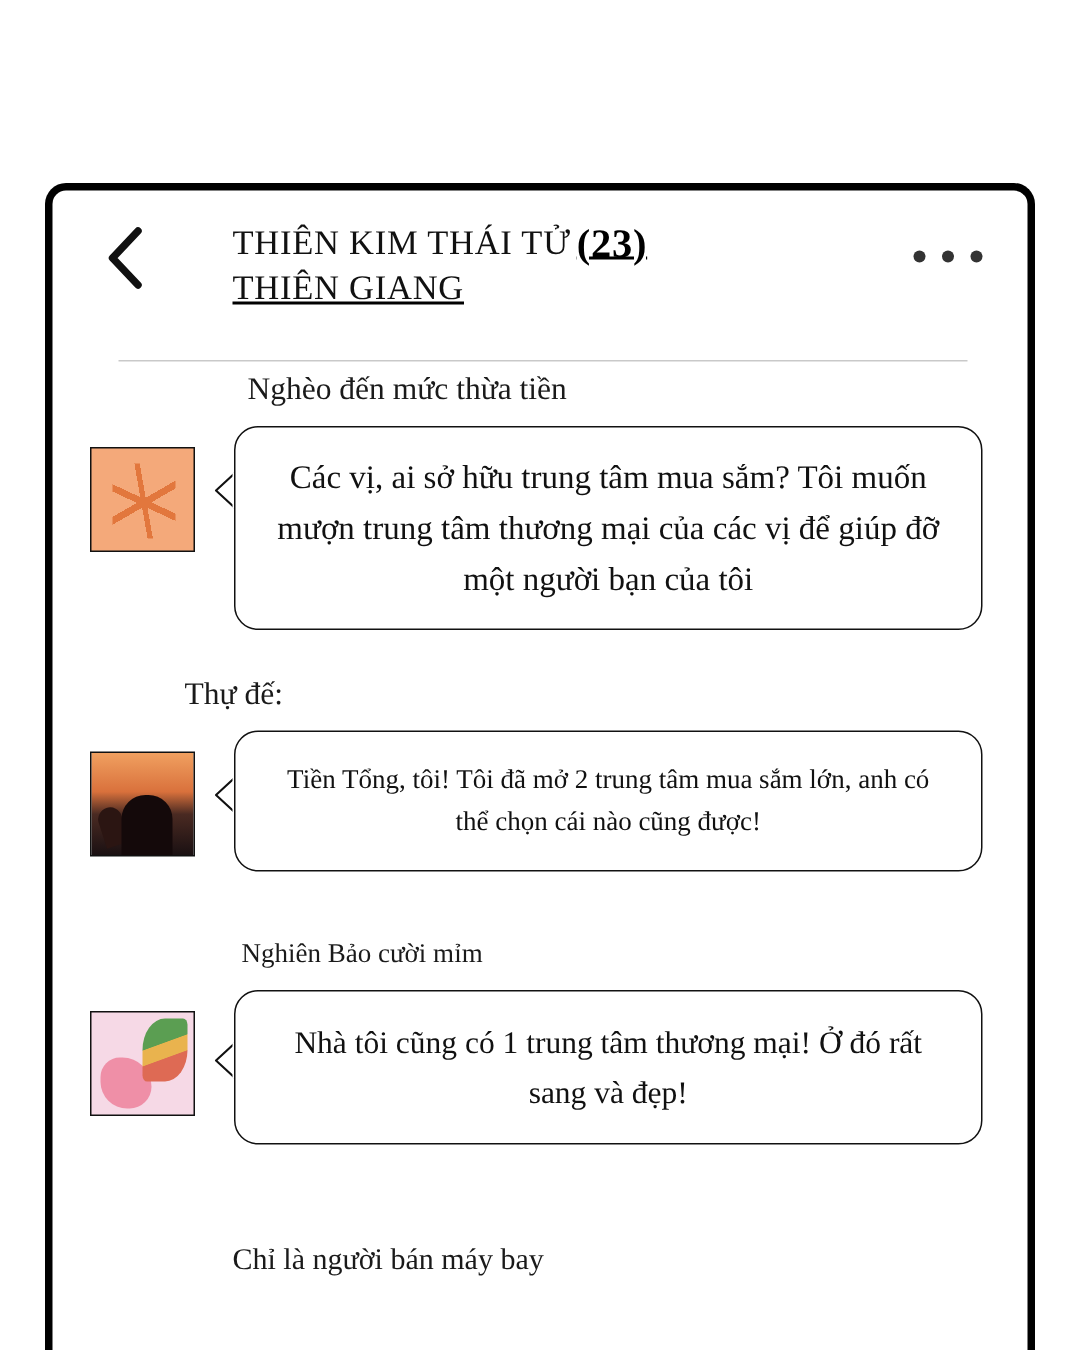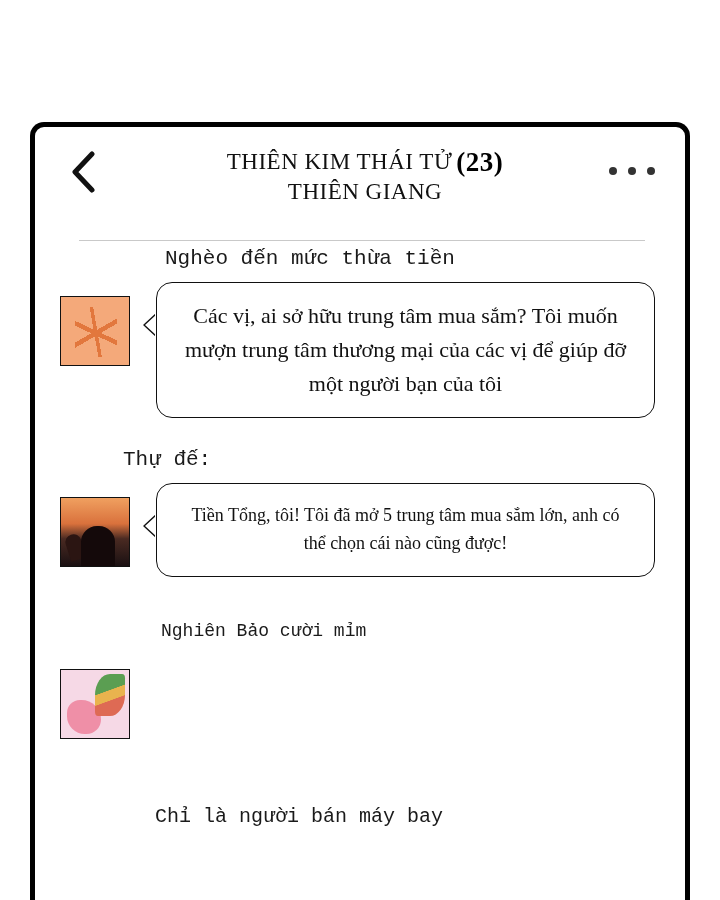--- a/index.html
+++ b/index.html
@@ -44,21 +44,22 @@
     justify-content: center;
     cursor: pointer;
   }
   .back-btn svg { display: block; }
 
   .title-wrap {
     position: absolute;
     left: 120px;
     top: 20px;
     width: 420px;
-    text-align: center;
+    text-align: left;
+    text-decoration: underline;
   }
   .title-line {
     font-family: "Liberation Serif", serif;
     font-size: 23px;
     letter-spacing: 0.5px;
     color: #111;
     line-height: 30px;
     white-space: nowrap;
   }
   .title-line-1 { display: inline-block; }
@@ -102,21 +103,21 @@
     top: 120px;
     left: 0;
     right: 0;
     bottom: 0;
     padding: 0 0 0 0;
   }
 
   .block { position: relative; margin-bottom: 4px; }
 
   .narration {
-    font-family: Liberation Mono, monospace;
+    font-family: Liberation Serif, serif;
     color: #1a1a1a;
     padding-left: 130px;
   }
   .narration.n1 { font-size: 21px; margin-bottom: 12px; }
   .narration.n2 { font-size: 21px; margin-bottom: 12px; padding-left: 88px; }
   .narration.n3 { font-size: 18px; margin-bottom: 14px; padding-left: 126px; }
   .narration.n4 { font-size: 20px; padding-left: 120px; margin-top: 24px; }
 
   .row {
     position: relative;
@@ -285,31 +286,40 @@
       <div class="narration n2">Thự đế:</div>
       <div class="row">
         <div class="avatar avatar-2"></div>
         <div class="bubble-wrap">
           <span class="tail t2">
             <svg width="14" height="26" viewBox="0 0 14 26">
               <path d="M14 1 L1 13 L14 25" fill="#fff" stroke="#111" stroke-width="1.4" stroke-linejoin="round"></path>
               <line x1="13" y1="1" x2="13" y2="25" stroke="#fff" stroke-width="2"></line>
             </svg>
           </span>
-          <div class="bubble b2">Tiền Tổng, tôi! Tôi đã mở 5 trung tâm mua sắm lớn, anh có thể chọn cái nào cũng được!</div>
+          <div class="bubble b2">Tiền Tổng, tôi! Tôi đã mở 2 trung tâm mua sắm lớn, anh có thể chọn cái nào cũng được!</div>
         </div>
       </div>
     </div>
 
     <div class="spacer-b"></div>
 
     <div class="block">
       <div class="narration n3">Nghiên Bảo cười mỉm</div>
       <div class="row">
         <div class="avatar avatar-3"></div>
+        <div class="bubble-wrap">
+          <span class="tail t3">
+            <svg width="14" height="26" viewBox="0 0 14 26">
+              <path d="M14 1 L1 13 L14 25" fill="#fff" stroke="#111" stroke-width="1.4" stroke-linejoin="round"></path>
+              <line x1="13" y1="1" x2="13" y2="25" stroke="#fff" stroke-width="2"></line>
+            </svg>
+          </span>
+          <div class="bubble b3">Nhà tôi cũng có 1 trung tâm thương mại! Ở đó rất sang và đẹp!</div>
+        </div>
       </div>
     </div>
 
     <div class="spacer-c"></div>
 
     <div class="block">
       <div class="narration n4">Chỉ là người bán máy bay</div>
     </div>
 
   </div>

